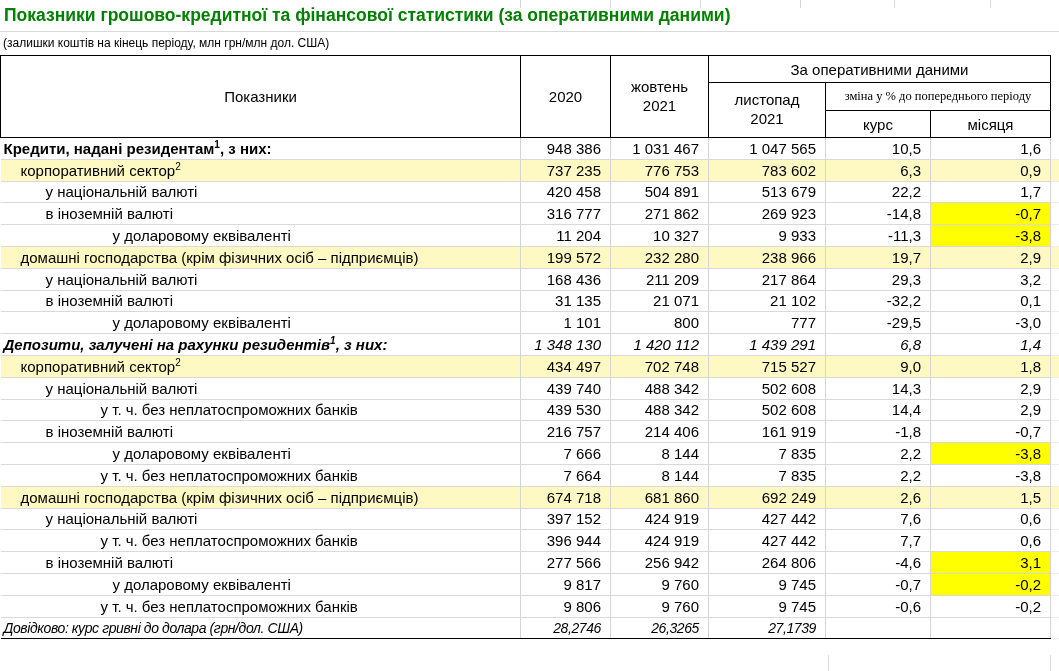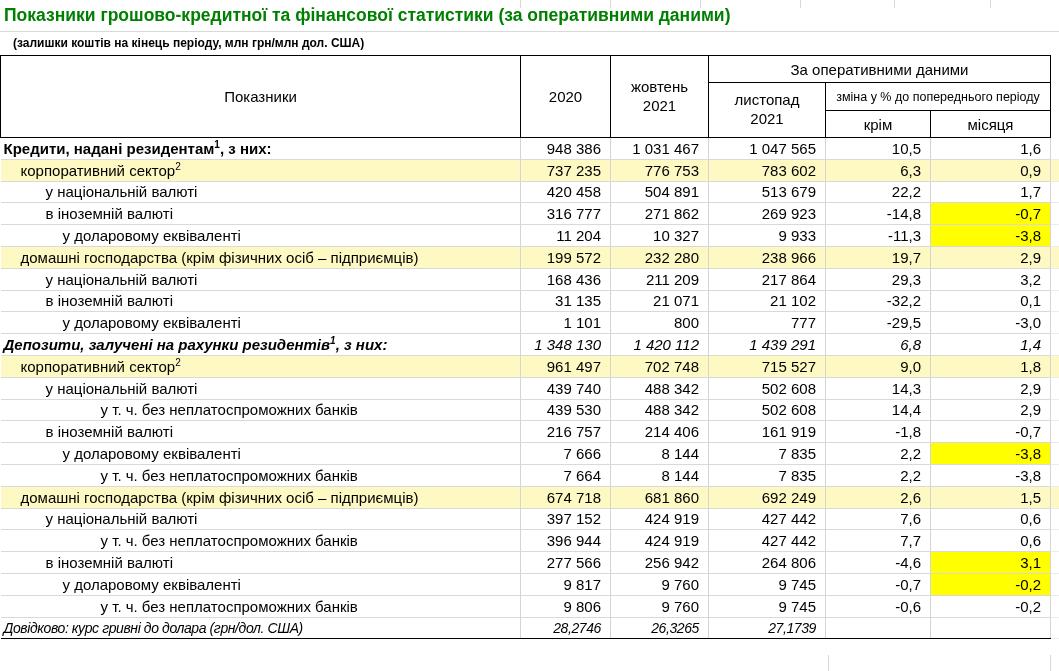--- a/index.html
+++ b/index.html
@@ -7,53 +7,53 @@
   #screen {
     position:relative; width:1059px; height:671px; overflow:hidden;
     background:#fff; font-family:"Liberation Sans", sans-serif; color:#000;
   }
   
   .title {
     height:31px; display:flex; align-items:center; padding-left:4px;
     font-size:17.5px; font-weight:bold; color:#008000; white-space:nowrap;
   }
   .subtitle {
-    height:24px; display:flex; align-items:center; padding-left:13px;
-    font-size:12px; white-space:nowrap;font-weight:bold;
+    height:24px; display:flex; align-items:center; padding-left:3px;
+    font-size:12px; white-space:nowrap;
   }
   
   .gl { position:absolute; background:#d9d9d9; }
   
   table { border-collapse:collapse; table-layout:fixed; width:1059px; }
   col.c-label { width:520px; } col.c-2020 { width:90px; } col.c-oct { width:98px; }
   col.c-nov { width:117px; } col.c-year { width:105px; } col.c-month { width:120px; }
   col.c-ghost { width:9px; }
   th {
     font-weight:normal; border:1px solid #000; background:#fff;
     font-size:15px; text-align:center; vertical-align:middle; padding:1px 2px;
   }
-  th.small { font-size:12.5px; }
+  th.small { font-size:12.5px;font-family:Liberation Serif, serif; }
   .hr-a th { height:27px; } .hr-b th { height:28px; } .hr-c th { height:27px; }
   .force-wrap { word-spacing:300px; display:inline-block; line-height:1.25; }
   th.ghost-h, td.ghost { border:none; background:#fff; }
   td.ghost { border-left:1px solid #d4d4d4; border-bottom:1px solid #ececec; }
   th.ghost-h { border-left:1px solid #000; }
   
   td { font-size:15px; vertical-align:middle; height:21.8px; padding:0; }
   td.label {
     padding-right:4px; white-space:nowrap; overflow:hidden;
     border-right:1px solid #d4d4d4; border-bottom:1px solid #d9d9d9;
   }
   td.num {
     text-align:right; padding-right:9px; white-space:nowrap;
     border-right:1px solid #d4d4d4; border-bottom:1px solid #d9d9d9;
   }
   td.num:last-of-type { border-right:1px solid #c9c9c9; }
   .ind0 { padding-left:3px; } .ind1 { padding-left:20px; } .ind2 { padding-left:45px; }
-  .ind3 { padding-left:62px; } .ind4 { padding-left:100px;margin-left:12px; }
+  .ind3 { padding-left:112px; } .ind4 { padding-left:100px;margin-left:12px; }
   .row-section td.label { font-weight:bold; }
   .row-gray td { background:#fef9c3; }
   .sect-top td { border-top:1px solid #000;font-style:italic; }
   .yellow { background:#ffff00; }
   sup { font-size:10px; line-height:0; }
   
   .row-footer td { border-bottom:1px solid #000; font-size:14px; letter-spacing:-0.4px; }
   .row-footer td.ghost { border-bottom:1px solid #ececec; }
 </style>
 </head>
@@ -90,21 +90,21 @@
         <th rowspan="3">2020</th>
         <th rowspan="3"><span class="force-wrap">жовтень 2021</span></th>
         <th colspan="3">За оперативними даними</th>
         <th rowspan="3" class="ghost-h"></th>
       </tr>
       <tr class="hr-b">
         <th rowspan="2"><span class="force-wrap">листопад 2021</span></th>
         <th colspan="2" class="small">зміна у % до попереднього періоду</th>
       </tr>
       <tr class="hr-c">
-        <th>крім</th>
+        <th>курс</th>
         <th>місяця</th>
       </tr>
     </thead>
     <tbody>
         <tr class="row row-section">
           <td class="label ind0">Кредити, надані резидентам<sup>1</sup>, з них:</td>
           <td class="num">948 386</td>
           <td class="num">1 031 467</td>
           <td class="num">1 047 565</td>
           <td class="num">10,5</td>
@@ -187,21 +187,21 @@
           <td class="label ind0">Депозити, залучені на рахунки резидентів<sup>1</sup>, з них:</td>
           <td class="num">1 348 130</td>
           <td class="num">1 420 112</td>
           <td class="num">1 439 291</td>
           <td class="num">6,8</td>
           <td class="num">1,4</td>
           <td class="ghost"></td>
         </tr>
         <tr class="row row-gray">
           <td class="label ind1">корпоративний сектор<sup>2</sup></td>
-          <td class="num">961 497</td>
+          <td class="num">434 497</td>
           <td class="num">702 748</td>
           <td class="num">715 527</td>
           <td class="num">9,0</td>
           <td class="num">1,8</td>
           <td class="ghost"></td>
         </tr>
         <tr class="row">
           <td class="label ind2">у національній валюті</td>
           <td class="num">439 740</td>
           <td class="num">488 342</td>

